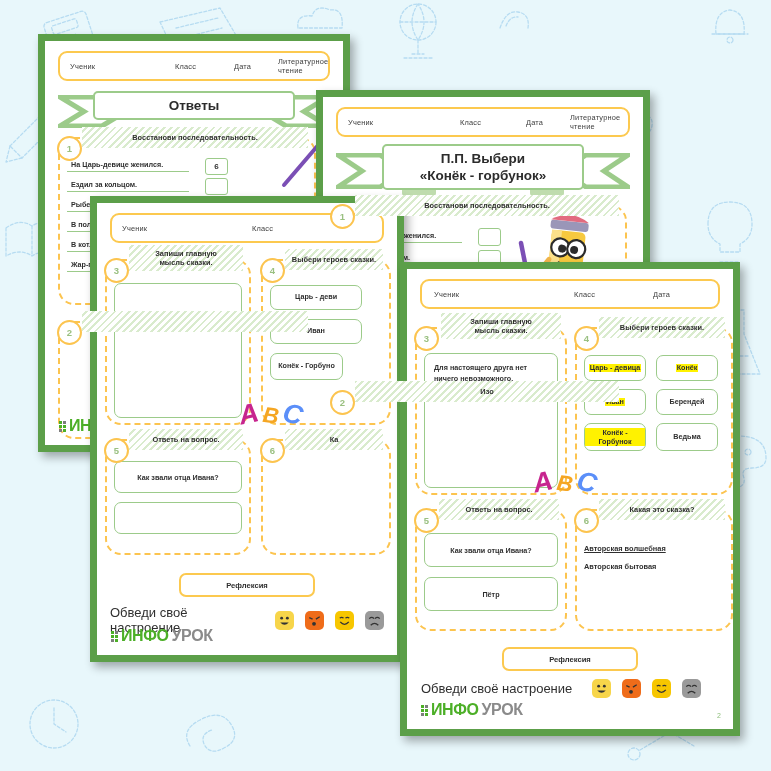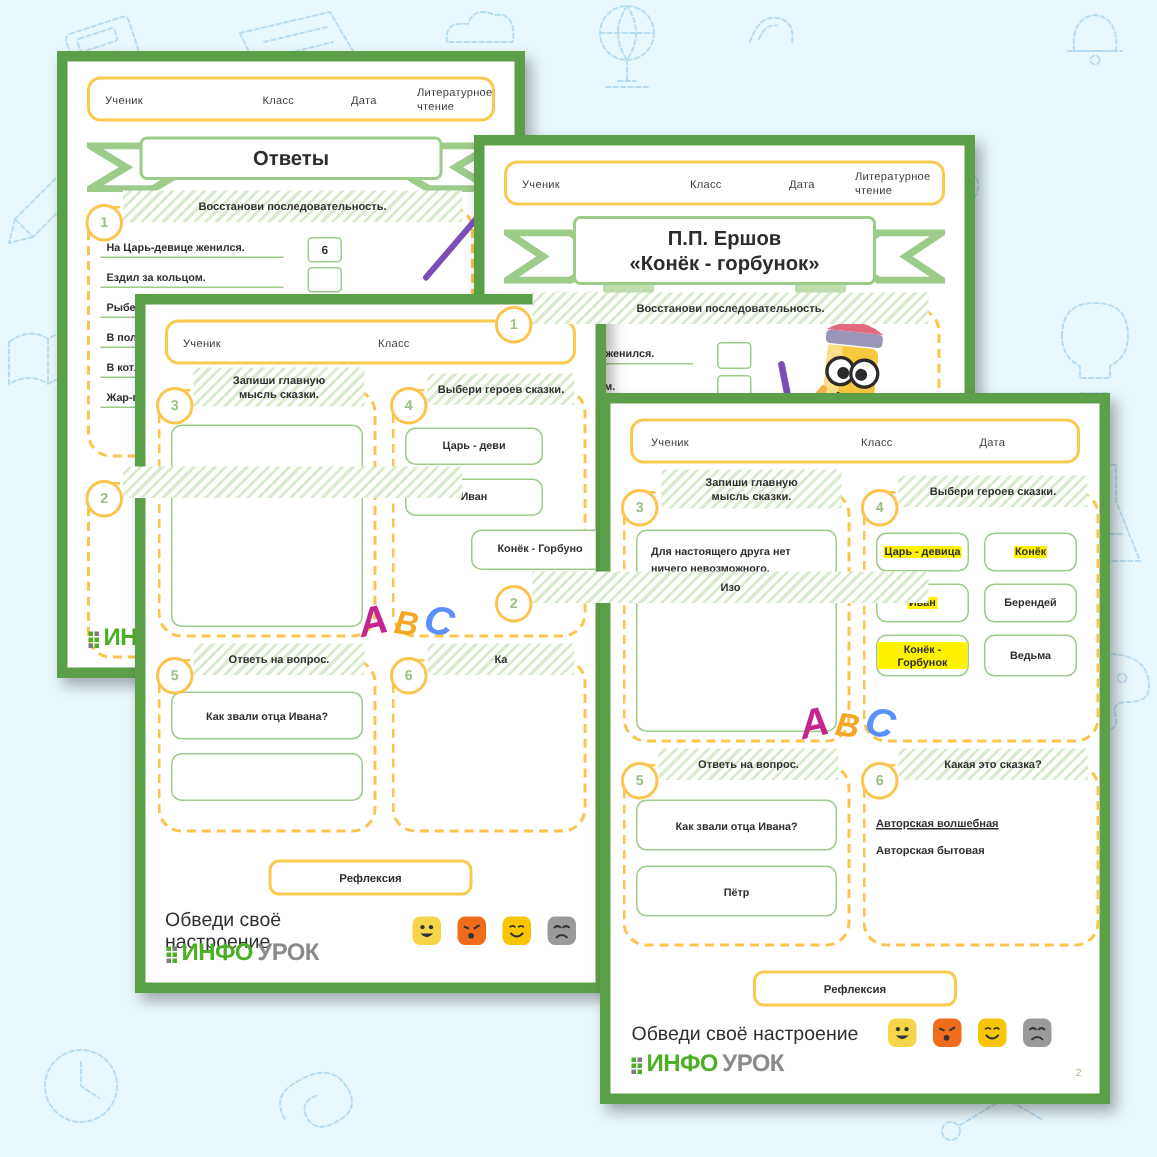--- a/index.html
+++ b/index.html
@@ -317,21 +317,21 @@
           <svg class="arrowL" style="left:0;height:36px" viewBox="0 0 72 36">
             <path d="M2 2 L44 2 L68 18 L44 34 L2 34 L26 18 Z" fill="none" stroke="#9ccb8a" stroke-width="5"></path>
           </svg>
           <svg class="arrowR" style="right:0;height:36px" viewBox="0 0 72 36">
             <path d="M70 2 L28 2 L4 18 L28 34 L70 34 L46 18 Z" fill="none" stroke="#9ccb8a" stroke-width="5"></path>
           </svg>
         </div>
         <div class="tailL" style="left:66px;top:46px"></div>
           <div class="tailR" style="right:66px;top:46px"></div>
         <div class="tbox" style="top:1px;">
-          <div>П.П. Ершов</div>
+          <div>П.П. Выбери</div>
           <div>«Конёк - горбунок»</div>
         </div>
       </div>
 
       <div class="task" style="left:8px;top:108px;width:296px;height:170px;">
         <div class="dash"></div>
         <div class="num">1</div>
         <div class="cap">
             <b>Восстанови последовательность.</b>
           </div>
@@ -410,21 +410,21 @@
       <div class="task" style="left:164px;top:56px;width:130px;height:166px;">
         <div class="dash"></div>
         <div class="num">4</div>
         <div class="cap">
             <b>Выбери героев сказки.</b>
           </div>
         <div class="body" style="top:26px;">
           <div class="heroes" style="flex-direction:column;gap:9px;">
             <div class="rbox" style="width:92px;height:25px;">Царь - деви</div>
             <div class="rbox" style="width:92px;height:25px;">Иван</div>
-            <div class="rbox" style="width:92px;height:27px;margin-left:44px;">Конёк - Горбуно</div>
+            <div class="rbox" style="width:73px;height:27px;">Конёк - Горбуно</div>
           </div>
         </div>
       </div>
 
       <div class="abc" style="left:142px;top:196px;">
         <span style="color:#c7258e;transform:rotate(-12deg);">A</span>
         <span style="color:#f5a623;transform:rotate(8deg);font-size:22px;">B</span>
         <span style="color:#5b8ff9;transform:rotate(14deg);">C</span>
       </div>
 

